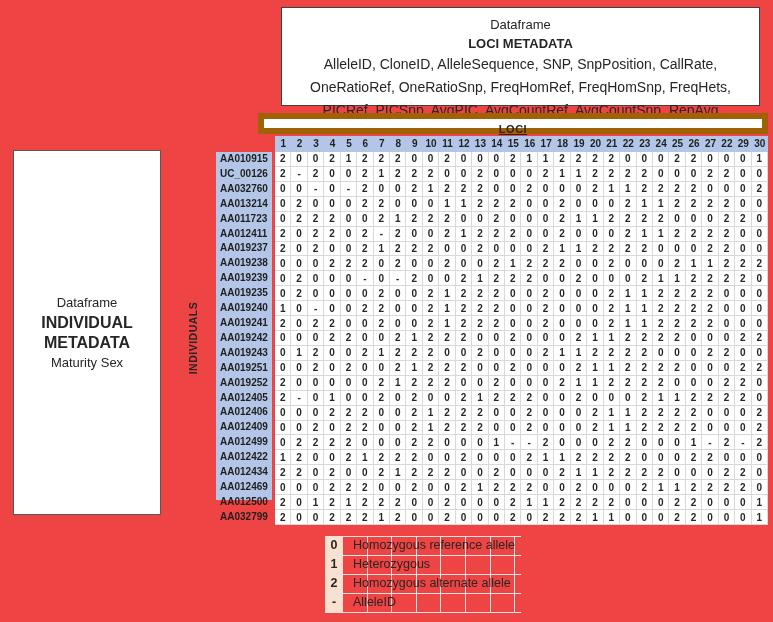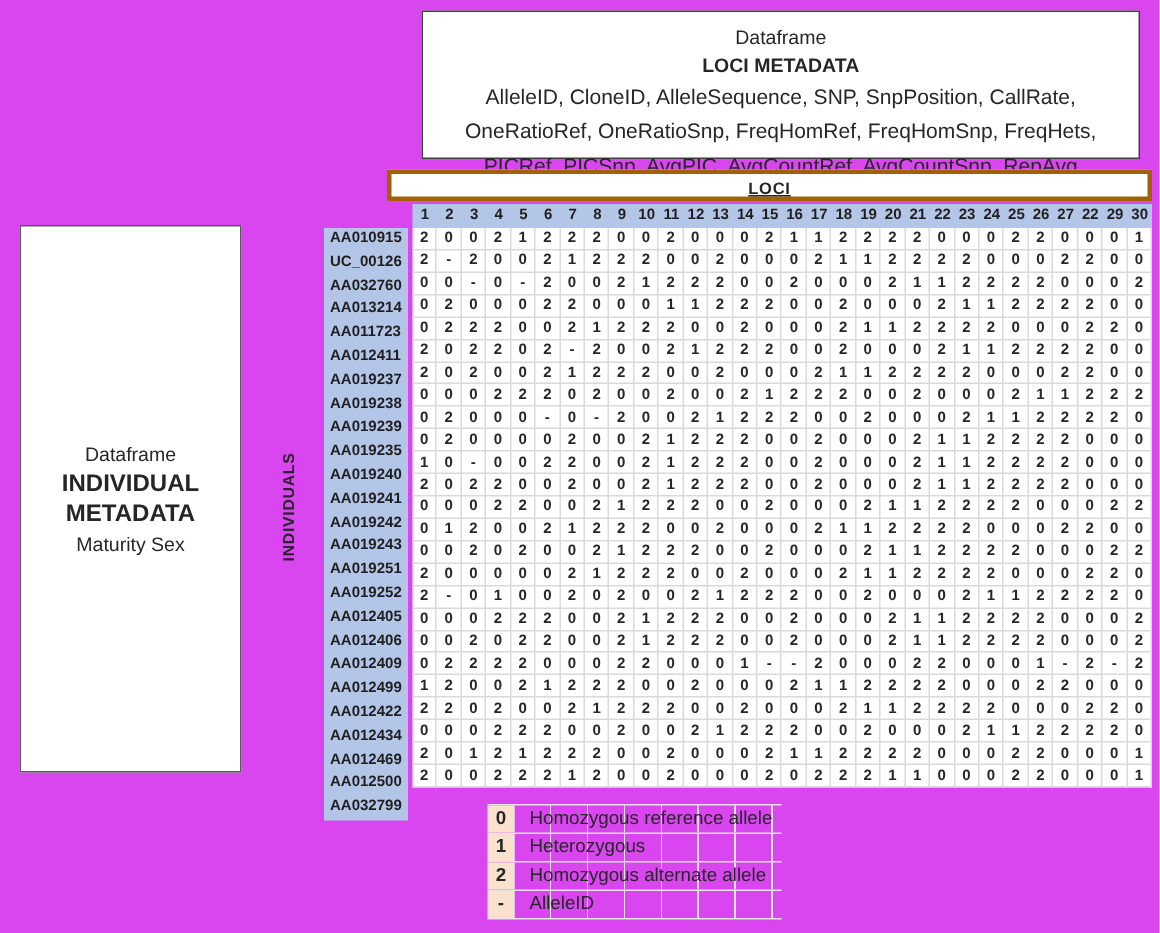--- a/index.html
+++ b/index.html
@@ -1,19 +1,19 @@
 <!DOCTYPE html>
 <html style="--header-blue: #B4C6E7; --legend-peach: #FAE0CE; --grid-line: #D9D9D9;"><head>
 <meta charset="utf-8">
 <style>
   html, body { margin: 0; padding: 0; background: #ffffff; }
   .canvas {
     position: relative;
     width: 773px; height: 622px;
-    background: #d946ef;
+    background: #ef4444;
     font-family: "Liberation Sans", sans-serif;
     color: #262626;
     overflow: hidden;
   }
 
   
   .top-box {
     position: absolute; left: 281px; top: 7px;
     width: 479px; height: 99px;
     border: 1px solid #404040;
@@ -23,21 +23,21 @@
     box-sizing: border-box;
   }
   .box-title   { font-size: 13px; line-height: 19px; }
   .box-subtitle{ font-size: 13px; line-height: 19px; font-weight: bold; }
   .box-fields  { font-size: 14px; line-height: 23px; padding: 0 10px; }
 
   
   .loci-band {
     position: absolute; left: 258px; top: 113px;
     width: 510px; height: 21px;
-    border: 3px solid #a16207;
+    border: 6px solid #a16207;
     background: #ffffff;
     font-size: 11px; font-weight: bold;
     text-align: center; line-height: 21px;
     letter-spacing: 0.5px;
     box-sizing: border-box;
     text-decoration: underline;
   }
 
   
   .col-header {
@@ -49,21 +49,21 @@
   }
   .col-num {
     font-size: 10px; font-weight: bold;
     text-align: center; line-height: 16px;
     color: #1f1f1f;
   }
 
   
   .row-labels {
     position: absolute; left: 216px; top: 152px;
-    width: 56px; height: 395px;
+    width: 56px; height: 348px;
     background: var(--header-blue, #B4C6E7);
     display: grid;
     grid-template-rows: repeat(25, 1fr);
   }
   .row-label {
     font-size: 10px; font-weight: bold;
     line-height: 14.9px;
     padding-left: 4px;
     color: #1f1f1f;
     white-space: nowrap;

